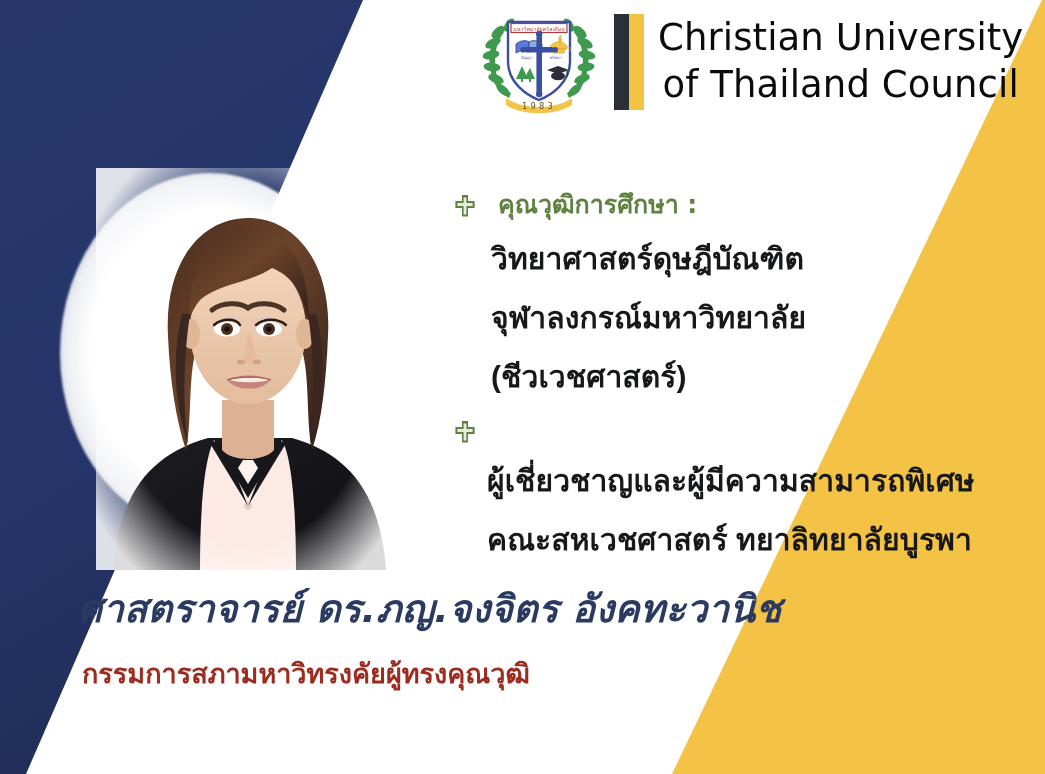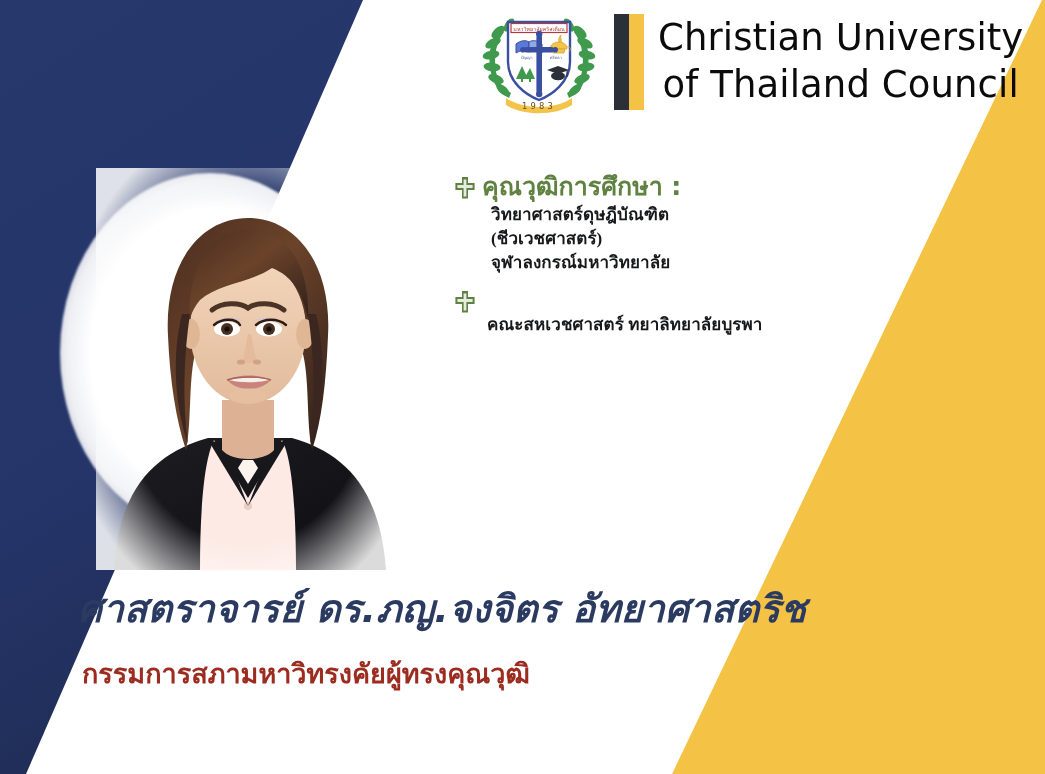--- a/index.html
+++ b/index.html
@@ -31,30 +31,31 @@
   .glow{
     position:absolute;left:0;top:5px;width:300px;height:360px;border-radius:50%;
     background:radial-gradient(ellipse at 52% 50%, #ffffff 0%, #ffffff 57%, rgba(255,255,255,.92) 68%, rgba(255,255,255,.55) 82%, rgba(255,255,255,0) 100%);
     filter:blur(1px);
   }
   .photo{position:absolute;left:36px;top:0;width:300px;height:402px;}
 
   
   .info{position:absolute;left:455px;top:172px;width:520px;}
   .info-group{margin-bottom:10px;}
-  .info-head{display:flex;align-items:flex-start;gap:7px;}
+  .info-head{display:flex;align-items:flex-start;gap:23px;margin-top:18px;}
   .cross-icon{flex:0 0 auto;margin-top:5px;}
   .head-text{
     font-size:25px;line-height:1.22;color:#5f8241;font-weight:700;
     font-family:"DejaVu Sans","Liberation Sans",sans-serif;
   }
   .info-line{
-    font-size:17px;line-height:1.44;color:#17181a;font-weight:700;
+    font-size:30px;line-height:1.44;color:#17181a;font-weight:700;
     padding-left:36px;letter-spacing:.1px;
-    font-family:Liberation Serif, serif;
+    font-family:Liberation Sans, sans-serif;
+    margin-top:16px;
   }
   .g2 .info-line{padding-left:32px;}
 
   
   .name-main{
     position:absolute;left:78px;top:589px;width:900px;
     font-size:38px;font-weight:700;font-style:italic;
     color:#2a3a60;letter-spacing:.3px;line-height:1.1;
     font-family:"DejaVu Sans","Liberation Sans",sans-serif;
   }
@@ -250,32 +251,33 @@
 
     <div class="info-group g1">
       <div class="info-head">
         <svg class="cross-icon" width="20" height="22" viewBox="0 0 20 22">
           <path d="M7 0 L13 0 L13 6 L19.6 6 L19.6 13 L13 13 L13 21.4 L7 21.4 L7 13 L0.4 13 L0.4 6 L7 6 Z" fill="#5f8241"></path>
           <path d="M8.6 2.6 L11.4 2.6 L11.4 8 L17.6 8 L17.6 11 L11.4 11 L11.4 19.4 L8.6 19.4 L8.6 11 L2.4 11 L2.4 8 L8.6 8 Z" fill="#ffffff" opacity=".85"></path>
         </svg>
         <div class="head-text">คุณวุฒิการศึกษา :</div>
       </div>
       <div class="info-line">วิทยาศาสตร์ดุษฎีบัณฑิต</div>
+      <div class="info-line">จุฬาลงกรณ์มหาวิทยาลัย</div>
       <div class="info-line">(ชีวเวชศาสตร์)</div>
-      <div class="info-line">จุฬาลงกรณ์มหาวิทยาลัย</div>
     </div>
 
     <div class="info-group g2">
       <div class="info-head">
         <svg class="cross-icon" width="20" height="22" viewBox="0 0 20 22">
           <path d="M7 0 L13 0 L13 6 L19.6 6 L19.6 13 L13 13 L13 21.4 L7 21.4 L7 13 L0.4 13 L0.4 6 L7 6 Z" fill="#5f8241"></path>
           <path d="M8.6 2.6 L11.4 2.6 L11.4 8 L17.6 8 L17.6 11 L11.4 11 L11.4 19.4 L8.6 19.4 L8.6 11 L2.4 11 L2.4 8 L8.6 8 Z" fill="#ffffff" opacity=".85"></path>
         </svg>
       </div>
+      <div class="info-line">ผู้เชี่ยวชาญและผู้มีความสามารถพิเศษ</div>
       <div class="info-line">คณะสหเวชศาสตร์ ทยาลิทยาลัยบูรพา</div>
     </div>
 
   </div>
 
-  <div class="name-main">ศาสตราจารย์ ดร.ภญ.จงจิตร อัทยาศาสตริช</div>
+  <div class="name-main">ศาสตราจารย์ ดร.ภญ.จงจิตร อังคทะวานิช</div>
   <div class="name-sub">กรรมการสภามหาวิทรงคัยผู้ทรงคุณวุฒิ</div>
 
 </div>
 
 </body></html>

